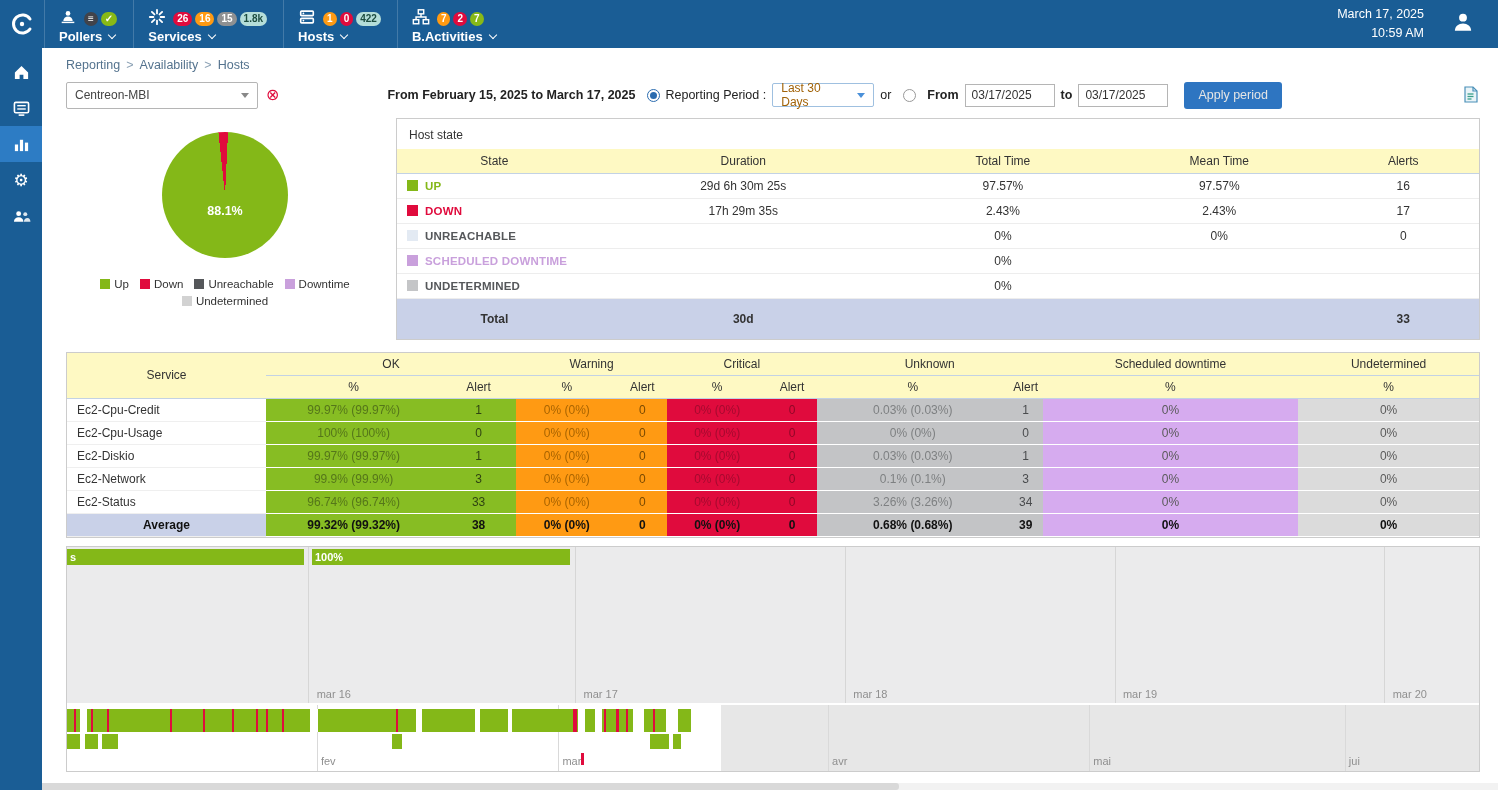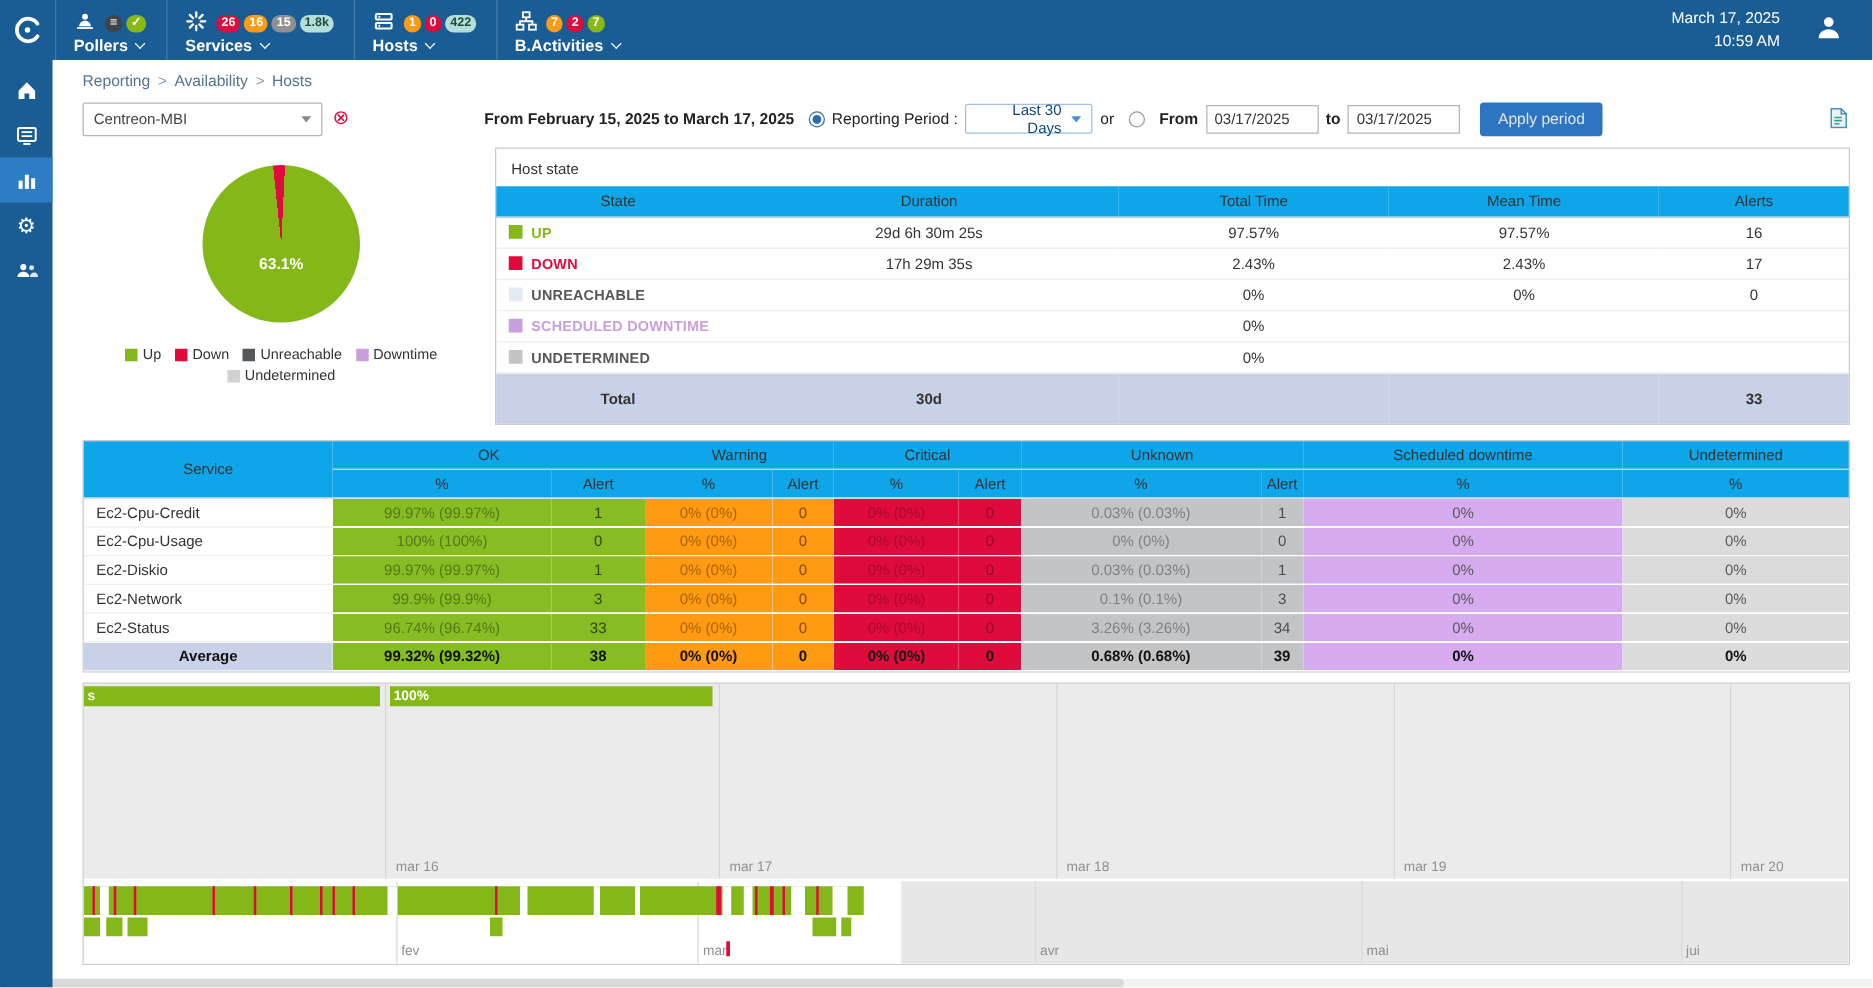--- a/index.html
+++ b/index.html
@@ -48,21 +48,21 @@
   .chev { width:0; height:0; border-left:4px solid transparent; border-right:4px solid transparent;
           border-top:5px solid #888; margin-left:8px; flex:none; }
   .clear-icon { color:#e00b3d; font-size:16px; margin-left:8px; cursor:pointer; line-height:1; }
   .period-summary { font-weight:bold; font-size:12.5px; color:#222; margin-left:108px; white-space:nowrap; }
   .radio { width:13px; height:13px; border:1px solid #999; border-radius:50%; background:#fff;
            display:inline-block; position:relative; margin:0 5px 0 12px; flex:none; cursor:pointer; }
   .radio.checked { border-color:#2b6cb0; }
   .radio.checked::after { content:""; position:absolute; inset:2px; border-radius:50%; background:#2b6cb0; }
   .rp-label { font-weight:normal; font-size:12.5px; color:#222; white-space:nowrap; }
   .period-select { width:102px; height:24px; border:1px solid #9fc0e0; margin-left:6px;
-                   justify-content:space-between; color:#0c4a6e;text-align:right; }
+                   justify-content:space-between; color:#a16207; }
   .period-select .chev { border-top-color:#4a90d9; }
   .or-label { font-size:12.5px; margin-left:6px; color:#222; }
   .fl { font-size:12.5px; font-weight:bold; color:#222; margin:0 6px; white-space:nowrap; }
   .date-input { width:90px; height:23px; border:1px solid #b5b5b5; font-size:12px; color:#333;
                 padding:0 6px; font-family:inherit; }
   .apply-btn { margin-left:16px; height:27px; padding:0 14px; background:#2e75c1; color:#e5e5e5; border:none;
                border-radius:3px; font-size:12.5px; cursor:pointer; font-family:inherit; }
   .export-icon { position:absolute; right:2px; top:6px; cursor:pointer; }
 
   
@@ -75,21 +75,21 @@
                 row-gap:5px; column-gap:11px; font-size:11.5px; color:#333; }
   .leg-item { display:flex; align-items:center; gap:4px; }
   .leg-sq { width:10px; height:10px; display:inline-block; flex:none; }
 
   .panel { border:1px solid #ccc; background:#fff; }
   .hs-panel { flex:1; }
   .panel-title { font-size:12px; color:#333; padding:9px 12px 7px; }
   .bd-title { font-weight:bold; }
 
   table { border-collapse:collapse; width:100%; font-size:12px; table-layout:fixed; }
-  th { background:#0ea5e9; color:#333; font-weight:400; padding:5px 4px; border-bottom:1px solid #c3d2e4; }
+  th { background:#fef9c3; color:#333; font-weight:400; padding:5px 4px; border-bottom:1px solid #c3d2e4; }
   .hs-table td { padding:4px 6px; border-bottom:1px solid #ededed; color:#333; text-align:center; height:25px; }
   .hs-state-cell { text-align:left !important; padding-left:10px !important; white-space:nowrap; }
   .hs-square { width:11px; height:11px; display:inline-block; margin-right:7px; vertical-align:-1px; }
   .hs-label { font-weight:bold; font-size:11.5px; letter-spacing:.2px; }
   .hs-total td { background:#c9d1e8; font-weight:bold; border-bottom:none; text-align:center; height:40px; padding:4px 6px; }
 
   .bd-panel { margin:12px 18px 0 24px; }
   .bd-table th { padding:4px; }
   .bd-table td { padding:4px 6px; text-align:center; height:22px; border-bottom:1px solid #fff; overflow:hidden; white-space:nowrap; }
   .bd-service { text-align:left !important; background:#fff; color:#333; border-bottom:1px solid #efefef !important; padding-left:10px !important; }
@@ -301,21 +301,21 @@
           <line x1="4.5" y1="8" x2="10.5" y2="8" stroke="#3aa08a" stroke-width="1.3"></line>
           <line x1="4.5" y1="10.5" x2="10.5" y2="10.5" stroke="#3aa08a" stroke-width="1.3"></line>
           <line x1="4.5" y1="13" x2="8.5" y2="13" stroke="#3aa08a" stroke-width="1.3"></line>
         </svg>
     </span>
   </div>
 
   <div class="content-row">
     <div class="pie-wrap">
       <div class="pie" style="background: conic-gradient(from -6deg, rgb(224, 11, 61) 0deg, rgb(224, 11, 61) 8.748deg, rgb(132, 184, 24) 8.748deg, rgb(132, 184, 24) 360deg);">
-        <div class="pie-label">63.1%</div>
+        <div class="pie-label">88.1%</div>
       </div>
       <div class="pie-legend">
           <span class="leg-item">
             <span class="leg-sq" style="background: rgb(132, 184, 24);"></span>
             <span>Up</span>
           </span>
           <span class="leg-item">
             <span class="leg-sq" style="background: rgb(224, 11, 61);"></span>
             <span>Down</span>
           </span>

